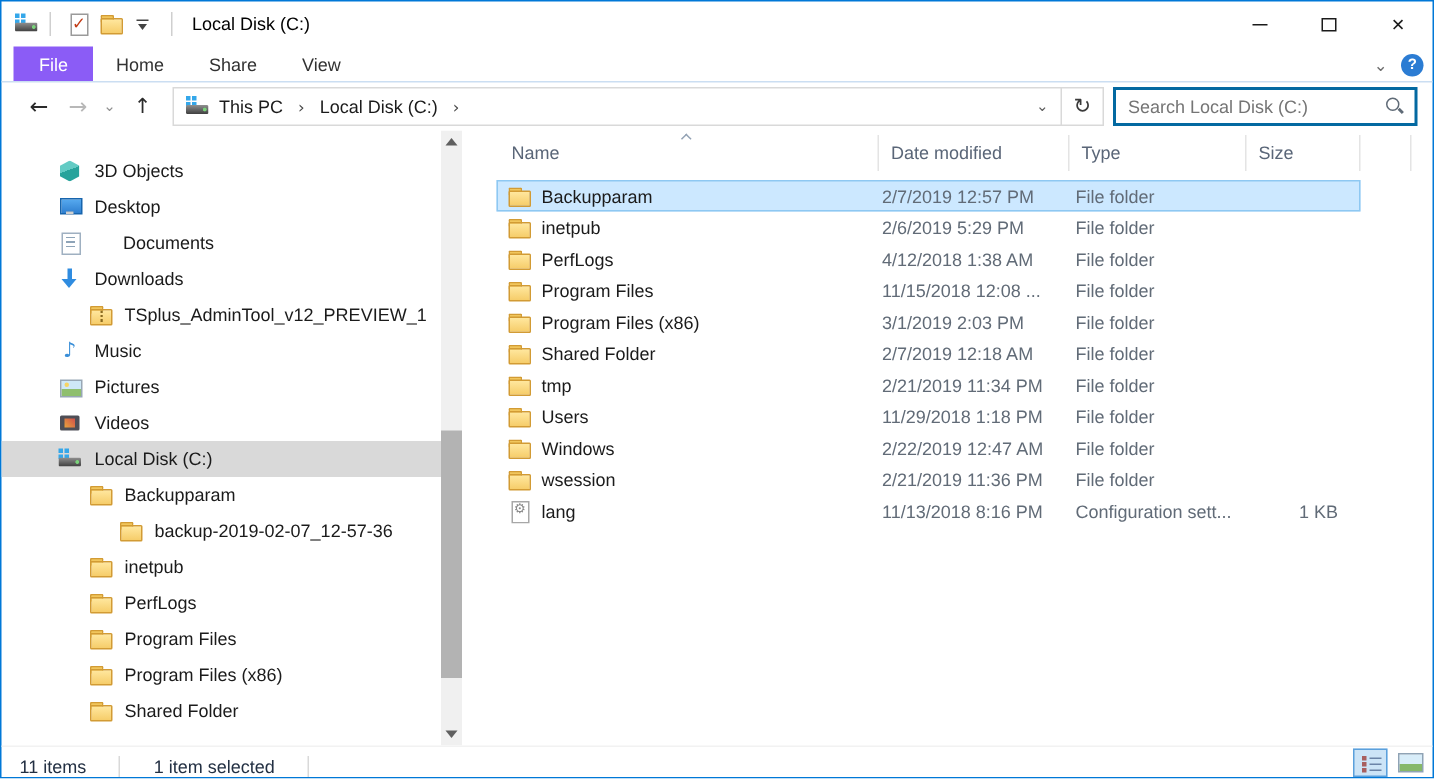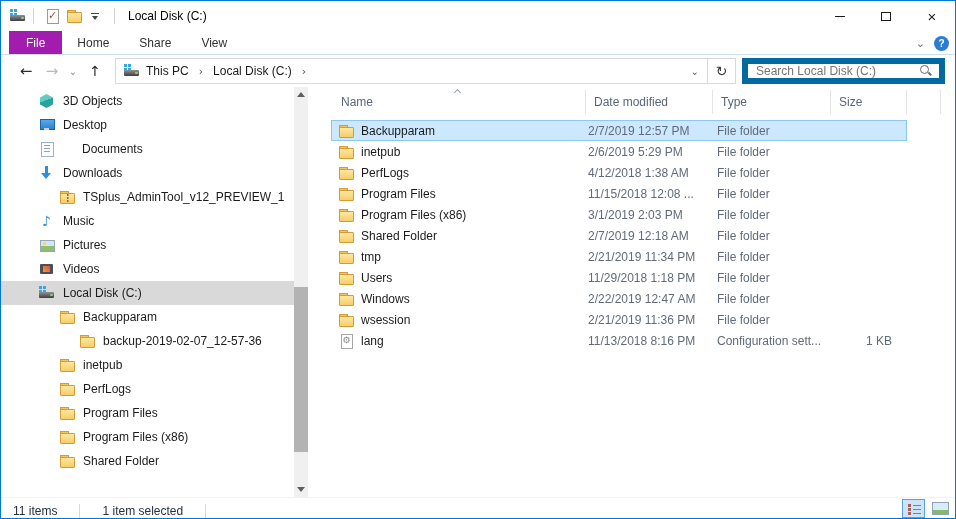--- a/index.html
+++ b/index.html
@@ -14,51 +14,51 @@
   .win-title { margin-left:6px; font-size:12px; color:#000; white-space:nowrap; }
   .win-controls { margin-left:auto; display:flex; height:30px; flex:none; }
   .win-btn { width:46px; height:30px; display:flex; align-items:center; justify-content:center; color:#1b1b1b; }
   .glyph-min { width:10px; height:1px; background:#1b1b1b; }
   .glyph-max { width:10px; height:9px; border:1px solid #1b1b1b; }
   .glyph-close { font-size:15px; line-height:1; }
 
   
   .tabs { height:24px; display:flex; align-items:stretch; padding-left:8px; border-bottom:1px solid #cbdef2; flex:none; position:relative; }
   .tab { padding:0 15px; display:flex; align-items:center; color:#323232; }
-  .tab.active { background:#a21caf; color:#fff; padding:0 17px; }
+  .tab.active { background:#8b5cf6; color:#fff; padding:0 17px; }
   .ribbon-right { position:absolute; right:6px; top:0; height:24px; display:flex; align-items:center; gap:9px; }
   .rib-chevron { color:#6d6d6d; font-family:"DejaVu Sans",sans-serif; font-size:11px; line-height:1; }
   .help-circle { width:15px; height:15px; border-radius:50%; background:#2b7cd3; color:#fff; font-size:10px; font-weight:bold; display:flex; align-items:center; justify-content:center; }
 
   
   .navbar { height:32px; display:flex; align-items:center; padding:0 10px 0 12px; flex:none; }
   .nav-btn { flex:none; display:flex; align-items:center; justify-content:center; font-family:"DejaVu Sans",sans-serif; }
   .nav-back { width:26px; font-size:15px; color:#2b2b2b; }
   .nav-fwd  { width:26px; font-size:15px; color:#b8b8b8; }
   .nav-recent { width:16px; font-size:10px; color:#8f8f8f; }
   .nav-up { width:28px; font-size:14px; color:#2b2b2b; }
   .address-wrap { display:flex; flex:1 1 auto; margin-left:6px; height:26px; }
   .address-box { flex:1 1 auto; border:1px solid #d9d9d9; display:flex; align-items:center; padding-left:6px; background:#fff; }
   .crumb { padding:0 4px; white-space:nowrap; }
   .crumb-sep { padding:0 6px; color:#4a4a4a; font-size:11px; font-family:"DejaVu Sans",sans-serif; }
   .addr-drive { margin:0 2px 0 2px; }
   .addr-chevron { margin-left:auto; padding:0 8px; color:#5a5a5a; font-size:10px; font-family:"DejaVu Sans",sans-serif; }
   .refresh-btn { width:28px; border:1px solid #d9d9d9; border-left:none; display:flex; align-items:center; justify-content:center; color:#3b3b3b; font-size:14px; font-family:"DejaVu Sans",sans-serif; }
-  .search-box { width:203px; height:26px; border:6px solid #0369a1; margin-left:6px; display:flex; align-items:center; padding:0 6px 0 8px; flex:none; }
+  .search-box { width:203px; height:26px; border:2px solid #0369a1; margin-left:6px; display:flex; align-items:center; padding:0 6px 0 8px; flex:none; }
   .search-box input { border:none; outline:none; flex:1; font-family:inherit; font-size:12px; color:#1b1b1b; }
   .search-box input::placeholder { color:#757575; opacity:1; }
   .ic-search { position:relative; width:14px; height:14px; flex:none; }
   .ic-search::before { content:""; position:absolute; left:1px; top:1px; width:7px; height:7px; border:1.5px solid #5f6a76; border-radius:50%; }
   .ic-search::after { content:""; position:absolute; left:9px; top:9px; width:4px; height:1.5px; background:#5f6a76; transform:rotate(45deg); }
 
   
   .content { flex:1 1 auto; position:relative; overflow:hidden; }
 
   
-  .sidebar { position:absolute; left:0; top:0; width:293px; height:100%; padding-top:2px; overflow:hidden; }
+  .sidebar { position:absolute; left:0; top:13px; width:293px; height:100%; padding-top:2px; overflow:hidden; }
   .side-item { height:24px; display:flex; align-items:center; width:293px; }
   .side-item.selected { background:#d9d9d9; }
   .side-item .lbl { margin-left:8px; white-space:nowrap; }
   .side-scroll { position:absolute; left:293px; top:0; width:14px; height:100%; background:#f0f0f0; }
   .scroll-arrow { position:absolute; left:0; width:14px; height:15px; display:flex; align-items:center; justify-content:center; }
   .tri-up { width:0; height:0; border-left:4px solid transparent; border-right:4px solid transparent; border-bottom:5px solid #5f5f5f; }
   .tri-down { width:0; height:0; border-left:4px solid transparent; border-right:4px solid transparent; border-top:5px solid #5f5f5f; }
   .scroll-thumb { position:absolute; left:0; top:200px; width:14px; height:165px; background:#b3b3b3; }
 
   

